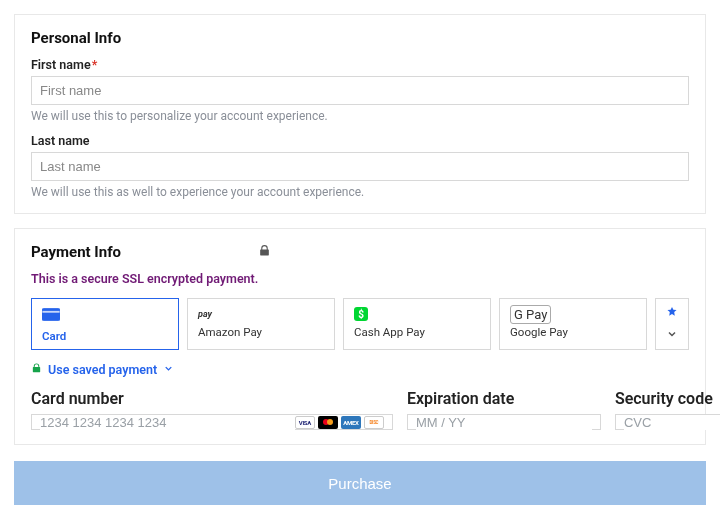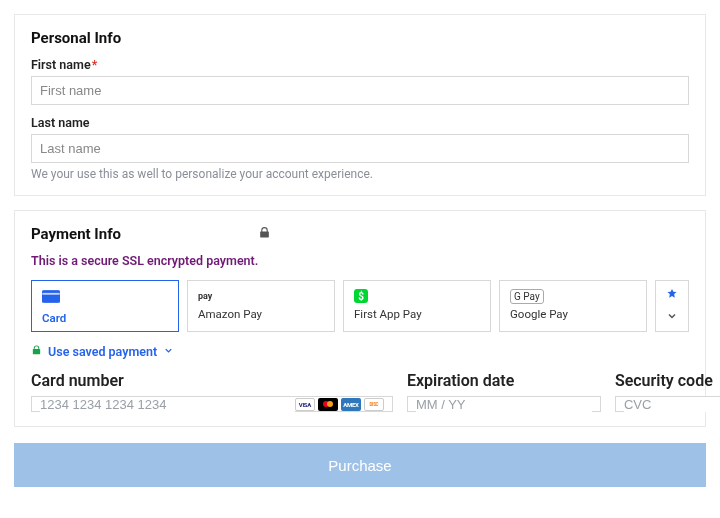--- a/index.html
+++ b/index.html
@@ -145,41 +145,42 @@
     display: flex;
     align-items: center;
     justify-content: center;
     font-size: 15px;
     cursor: pointer;
     border: none;
     width: calc(100% - 28px);
   }
   .gpay-pill {
     border: 1px solid #aaa; border-radius: 3px;
-    font-size: 10px; padding: 1px 3px; display: inline-block;
+    font-size: 13px; padding: 1px 3px; display: inline-block;
     color: #333;
   }
 </style>
 </head>
 <body>
 
 <div class="section">
   <div class="section-title">Personal Info</div>
 
   <div class="field">
     <div class="field-label">
       <span>First name</span><span class="req">*</span>
     </div>
     <input class="text-input" type="text" placeholder="First name" style="">
+    <div class="help">We will use this to personalize your account experience.</div>
   </div>
 
   <div class="field" style="margin-bottom:0">
     <div class="field-label">Last name</div>
     <input class="text-input" type="text" placeholder="Last name" style="">
-    <div class="help">We your use this as well to personalize your account experience.</div>
+    <div class="help">We will use this as well to experience your account experience.</div>
   </div>
 </div>
 
 <div class="section">
   <div class="payment-header">
     <div>
       <div class="section-title">Payment Info</div>
       <div class="ssl-note">This is a secure SSL encrypted payment.</div>
     </div>
     <span class="lock-icon">
@@ -193,28 +194,28 @@
     <div class="method selected">
       <span class="method-icon">
         <svg width="18" height="13" viewBox="0 0 24 16">
             <rect x="0" y="0" width="24" height="16" rx="2" fill="#2563eb"></rect>
             <rect x="0" y="3" width="24" height="3" fill="#fff" opacity="0.85"></rect>
           </svg>
       </span>
       <span class="method-label">Card</span>
     </div>
     <div class="method">
-      <span class="method-icon" style="font-size:9px;font-weight:700;color:#333;">pay</span>
+      <span class="method-icon" style="font-size:9px;font-weight:700;color:#333;font-style:italic;">pay</span>
       <span class="method-label">Amazon Pay</span>
     </div>
     <div class="method">
       <span class="method-icon">
         <span style="width:14px;height:14px;background:#00d632;border-radius:3px;color:#fff;font-size:10px;font-weight:700;display:inline-flex;align-items:center;justify-content:center;">$</span>
       </span>
-      <span class="method-label">First App Pay</span>
+      <span class="method-label">Cash App Pay</span>
     </div>
     <div class="method">
       <span class="method-icon">
         <span class="gpay-pill">G Pay</span>
       </span>
       <span class="method-label">Google Pay</span>
     </div>
     <div class="method method-expand">
       <span>
         <svg width="12" height="11" viewBox="0 0 24 24" fill="#2563eb">

